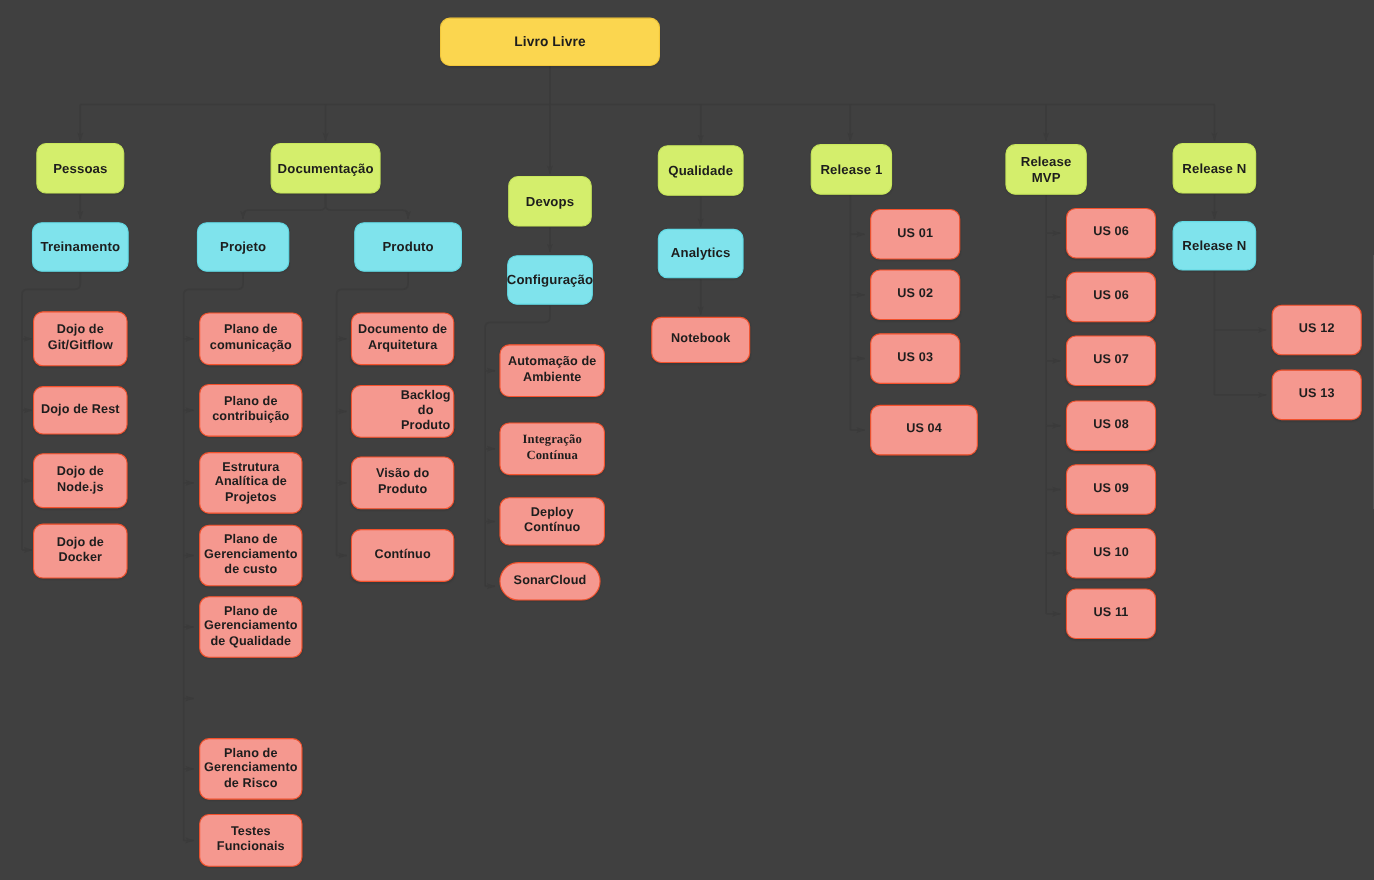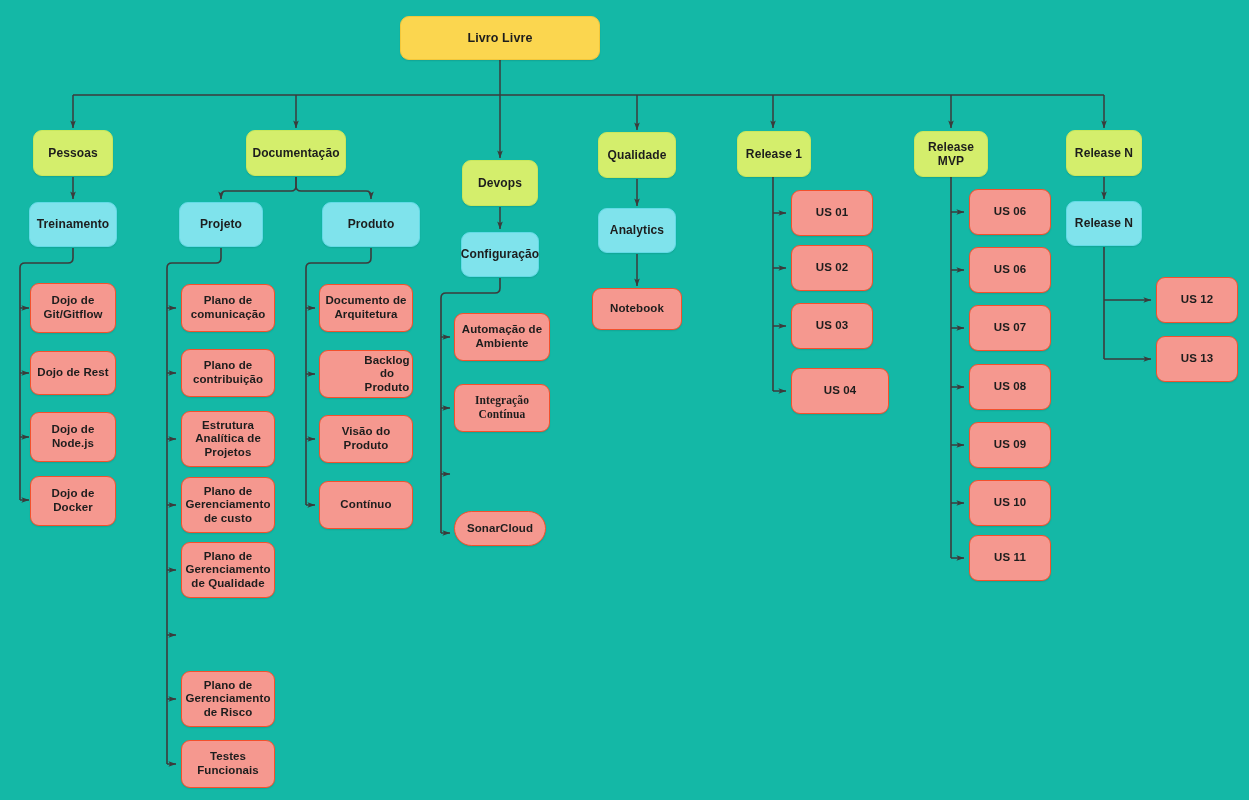--- a/index.html
+++ b/index.html
@@ -8,21 +8,21 @@
     padding: 0;
     background: #ffffff;
   }
   body {
     font-family: "Liberation Sans", "DejaVu Sans", sans-serif;
   }
   #canvas {
     position: relative;
     width: 1249px;
     height: 800px;
-    background: #14b8a6;
+    background: #404040;
     overflow: hidden;
   }
   #edges {
     position: absolute;
     left: 0;
     top: 0;
     width: 1249px;
     height: 800px;
     pointer-events: none;
   }
@@ -239,20 +239,23 @@
     <span class="lbl">Configuração</span>
   </div>
   <div class="node n-leaf" style="left:454px;top:313px;width:96px;height:48px;">
     <span class="lbl">Automação de
 Ambiente</span>
   </div>
   <div class="node n-leaf" style="left:454px;top:384px;width:96px;height:48px;font-family:Liberation Serif, serif;">
     <span class="lbl">Integração
 Contínua</span>
   </div>
+  <div class="node n-leaf" style="left:454px;top:452px;width:96px;height:44px;">
+    <span class="lbl">Deploy Contínuo</span>
+  </div>
   <div class="node n-leaf" style="left:454px;top:511px;width:92px;height:35px;border-radius:21px;">
     <span class="lbl">SonarCloud</span>
   </div>
 
   <div class="node n-l1" style="left:598px;top:132px;width:78px;height:46px;">
     <span class="lbl">Qualidade</span>
   </div>
   <div class="node n-l2" style="left:598px;top:208px;width:78px;height:45px;">
     <span class="lbl">Analytics</span>
   </div>

